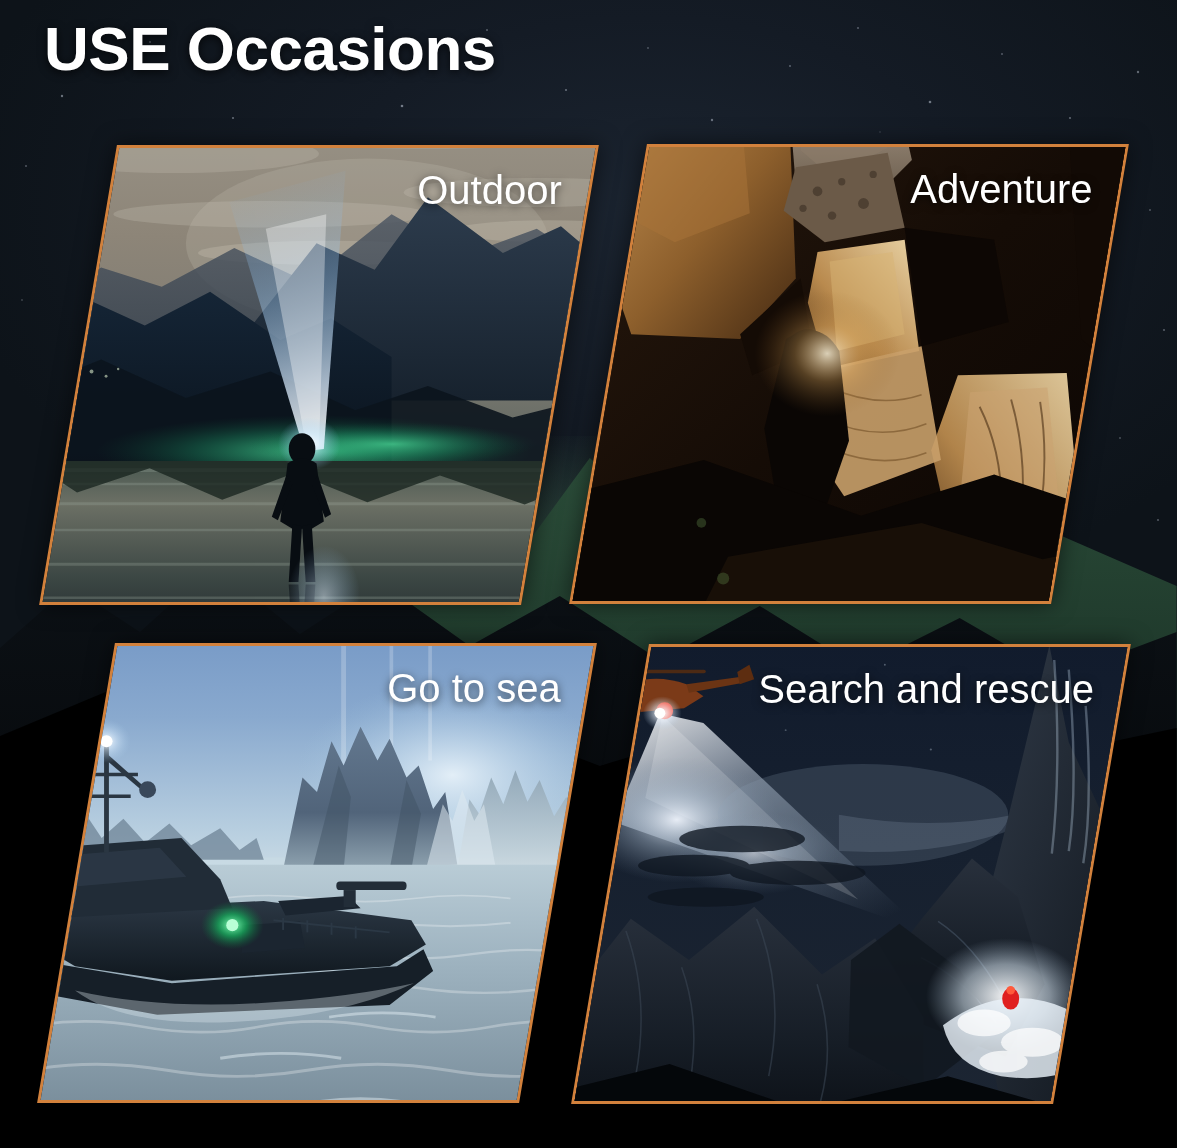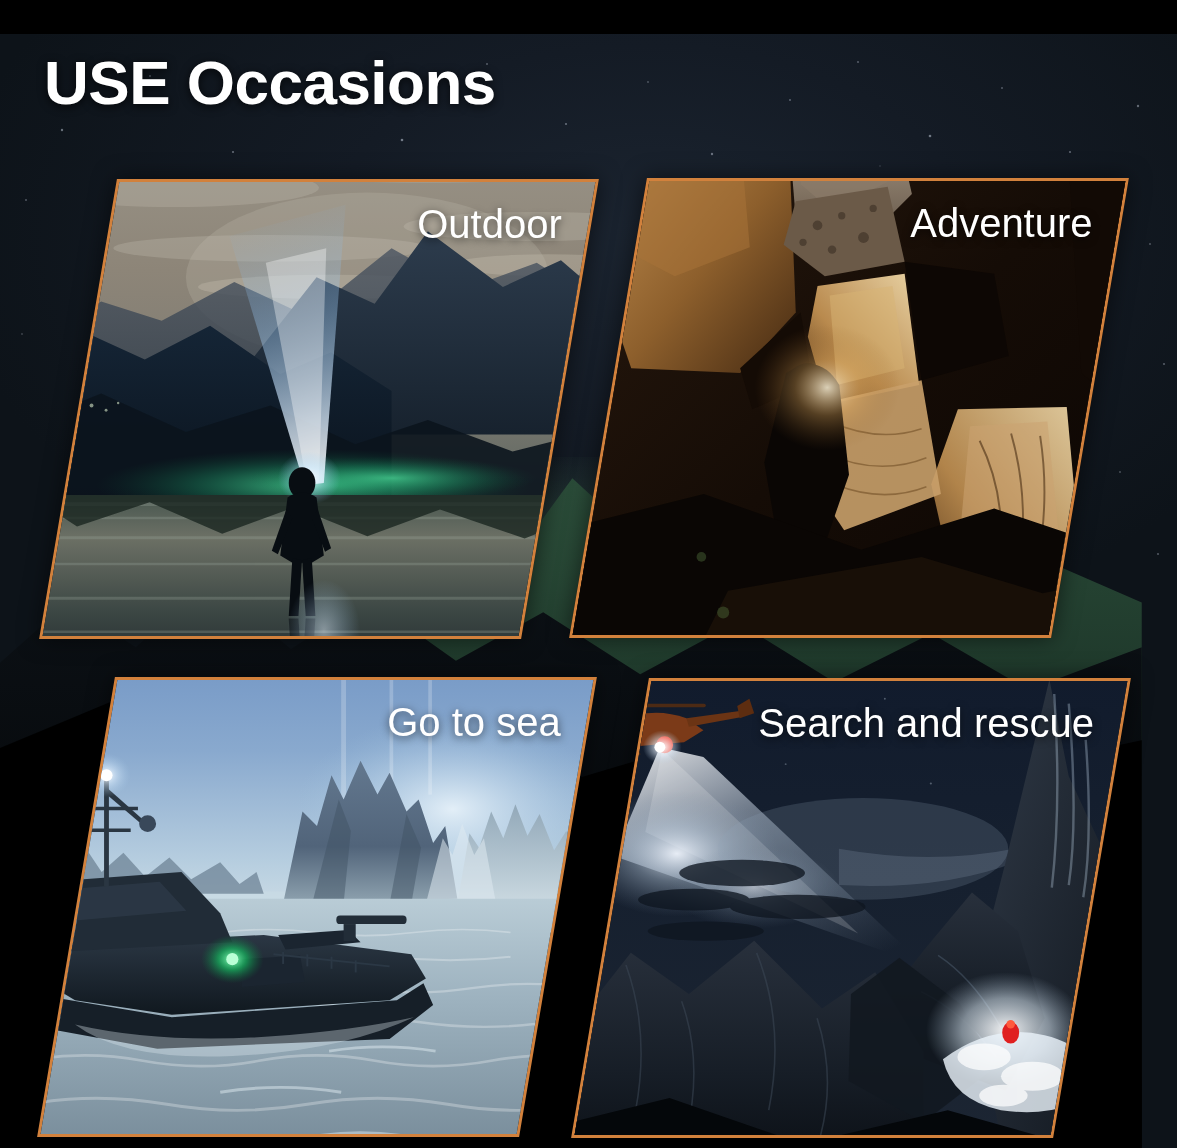--- a/index.html
+++ b/index.html
@@ -12,21 +12,20 @@
     position:relative;
   }
 
   
   #stage{
     position:absolute; inset:0;
     background:
       radial-gradient(ellipse 700px 420px at 55% 18%, #1b2430 0%, #141b25 45%, #0d1319 100%),
       linear-gradient(180deg,#121a24 0%, #0f151d 40%, #080b0f 72%, #000 100%);
     overflow:hidden;
-    margin-top:34px;
   }
   .stars{ position:absolute; inset:0; opacity:.85; }
   .ridge{ position:absolute; left:0; right:0; bottom:0; height:62%; }
 
   
   #title{
     position:absolute; left:44px; top:16px;
     color:#ffffff; font-size:62px; font-weight:bold;
     letter-spacing:-.5px; line-height:1.08;
     text-shadow:0 2px 10px rgba(0,0,0,.75);

